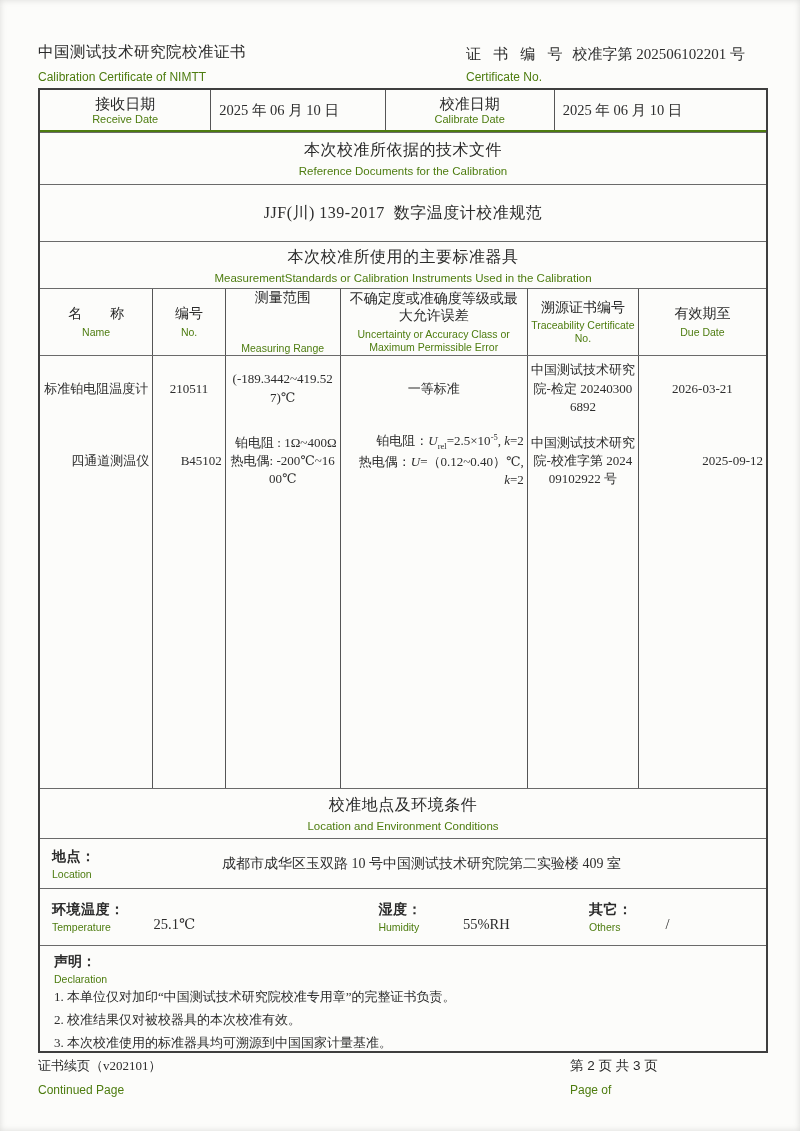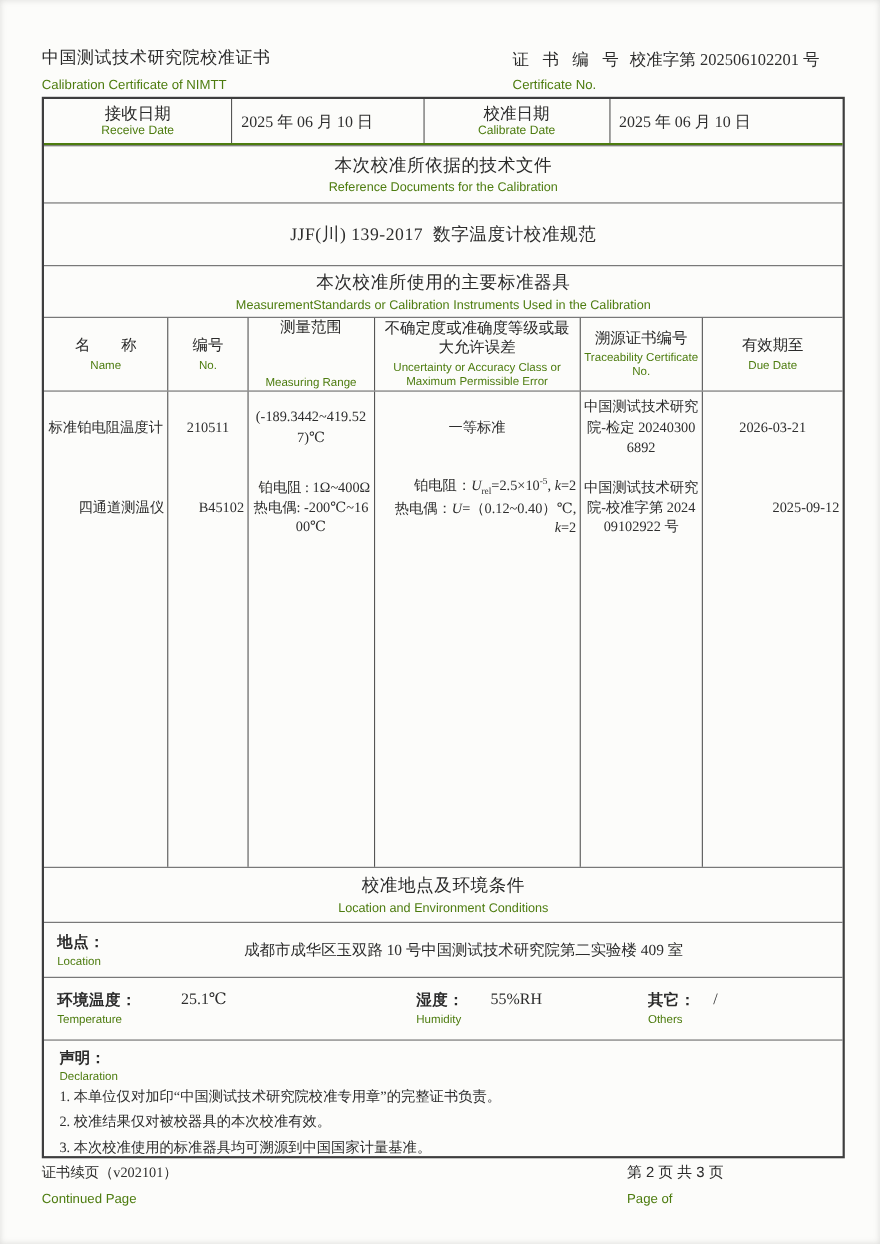--- a/index.html
+++ b/index.html
@@ -79,24 +79,24 @@
 
   
   .loc-row { height:50px; display:flex; align-items:center; padding:0 12px; box-sizing:border-box; }
   .label-block { display:flex; flex-direction:column; justify-content:center; }
   .label-block .zh { font-size:14px; font-weight:bold; letter-spacing:0.5px; }
   .label-block .en { font-size:10.5px; margin-top:2px; font-weight:normal; }
   .loc-row .label-block { width:170px; }
   .loc-value { font-size:14px; }
 
   .env-row { height:57px; display:flex; align-items:center; padding:0 12px; box-sizing:border-box; }
-  .env-group { display:flex; align-items:flex-start; }
+  .env-group { display:flex; align-items:flex-end;gap:17px; }
   .g1 { width:46.5%; } .g2 { width:30%; } .g3 { flex:1; }
   .env-group .label-block { width:auto; }
-  .env-value { font-size:14.5px; margin-left:40px; }
+  .env-value { font-size:14.5px; margin-left:12px; }
   .g2 .env-value { margin-left:24px; }
   .g3 .env-value { margin-left:16px; }
 
   
   .decl { padding:7px 14px 8px 14px; box-sizing:border-box; height:106px; }
   .decl-zh { font-size:14px; font-weight:bold; }
   .decl-en { font-size:10.5px; margin-top:2px; }
   .decl-item { font-size:13px; line-height:1.78; }
 
   

